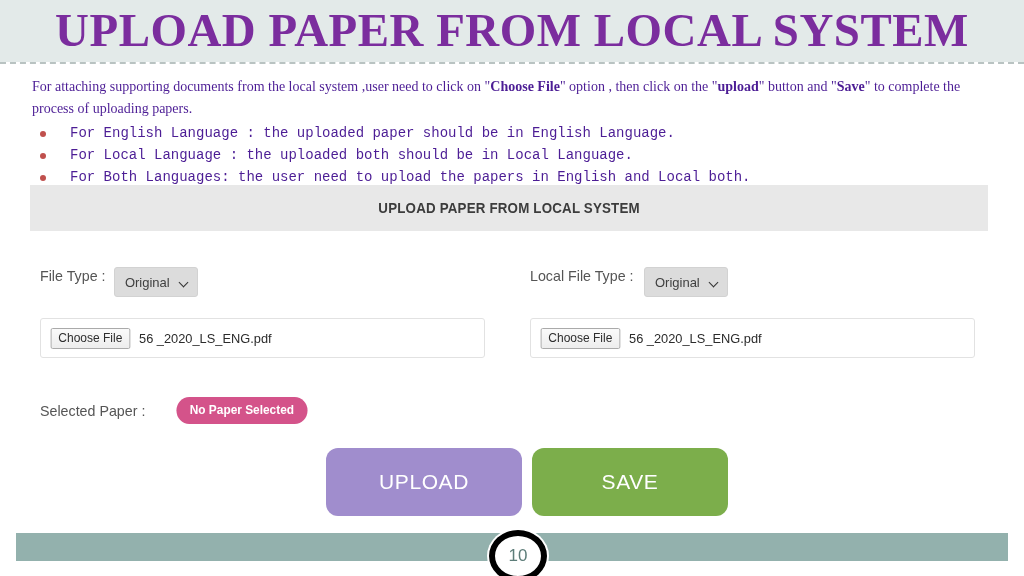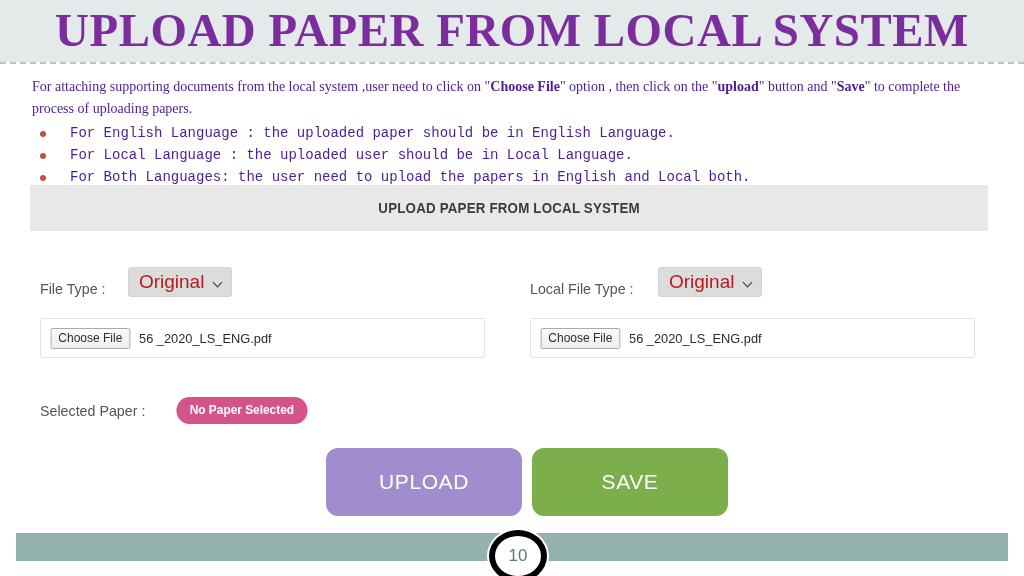--- a/index.html
+++ b/index.html
@@ -124,22 +124,22 @@
   .form-row {
     position: absolute;
     left: 0;
     width: 958px;
   }
   .col-left  { position: absolute; left: 10px;  }
   .col-right { position: absolute; left: 500px; }
 
   .field-line {
     display: flex;
-    align-items: flex-end;
-    gap: 19px;
+    align-items: flex-start;
+    gap: 5px;
   }
   .field-label {
     font-family: "Liberation Sans", sans-serif;
     font-size: 15px;
     color: #555555;
     white-space: nowrap;
     transform: scaleX(0.95);
     transform-origin: left center;
   }
   .select-box {
@@ -150,22 +150,22 @@
     min-width: 76px;
     height: 30px;
     padding: 0 8px 0 10px;
     background: #dcdcdc;
     border: 1px solid #d2d2d2;
     border-radius: 3px;
     box-sizing: border-box;
   }
   .select-box .sel-val {
     font-family: "Liberation Sans", sans-serif;
-    font-size: 19px;
-    color: #b91c1c;
+    font-size: 13px;
+    color: #404040;
   }
   .chev {
     width: 9px;
     height: 9px;
     position: relative;
     flex: none;
   }
   .chev::before {
     content: "";
     position: absolute;
@@ -289,21 +289,21 @@
 <div class="body-copy">
   <p class="intro"><span>For attaching supporting documents from the local system ,user need to click on "</span><b>Choose File</b><span>" option , then click on the "</span><b>upload</b><span>" button and "</span><b>Save</b><span>" to complete the process of uploading papers.</span></p>
 
   <ul class="bullets">
     <li>
       <span class="dot"></span>
       <span>For English Language : the uploaded paper should be in English Language.</span>
     </li>
     <li>
       <span class="dot"></span>
-      <span>For Local Language : the uploaded user should be in Local Language.</span>
+      <span>For Local Language : the uploaded both should be in Local Language.</span>
     </li>
     <li>
       <span class="dot"></span>
       <span>For Both Languages: the user need to upload the papers in English and Local both.</span>
     </li>
   </ul>
 </div>
 
 <div class="form-shot">
 

